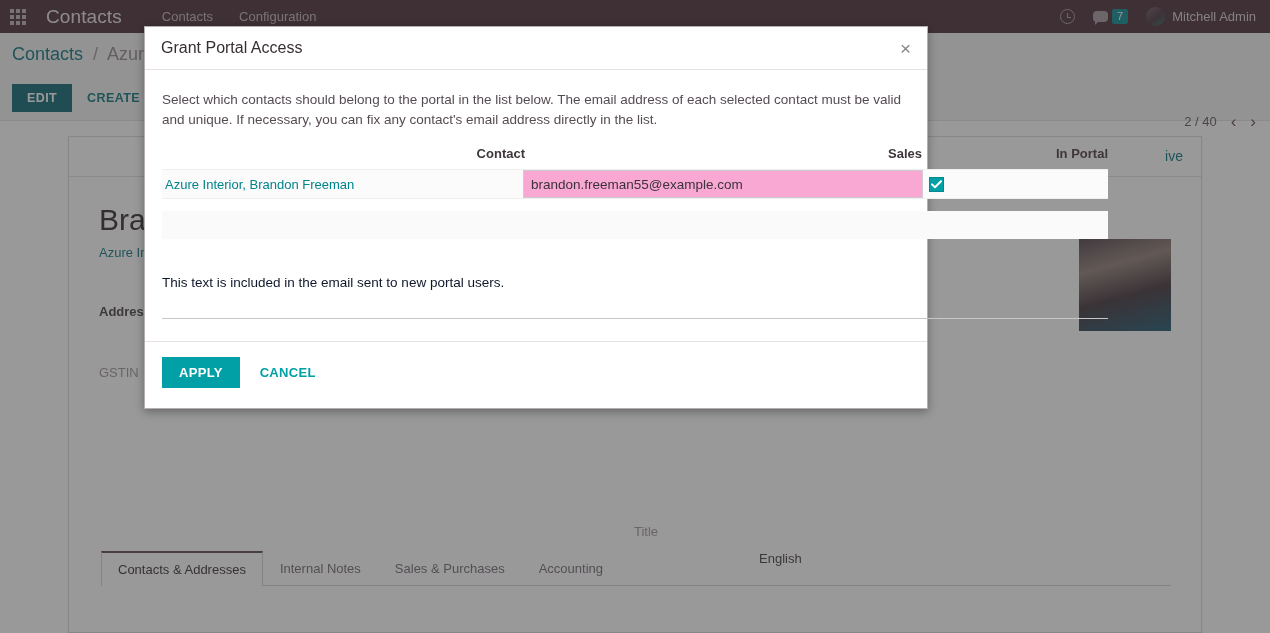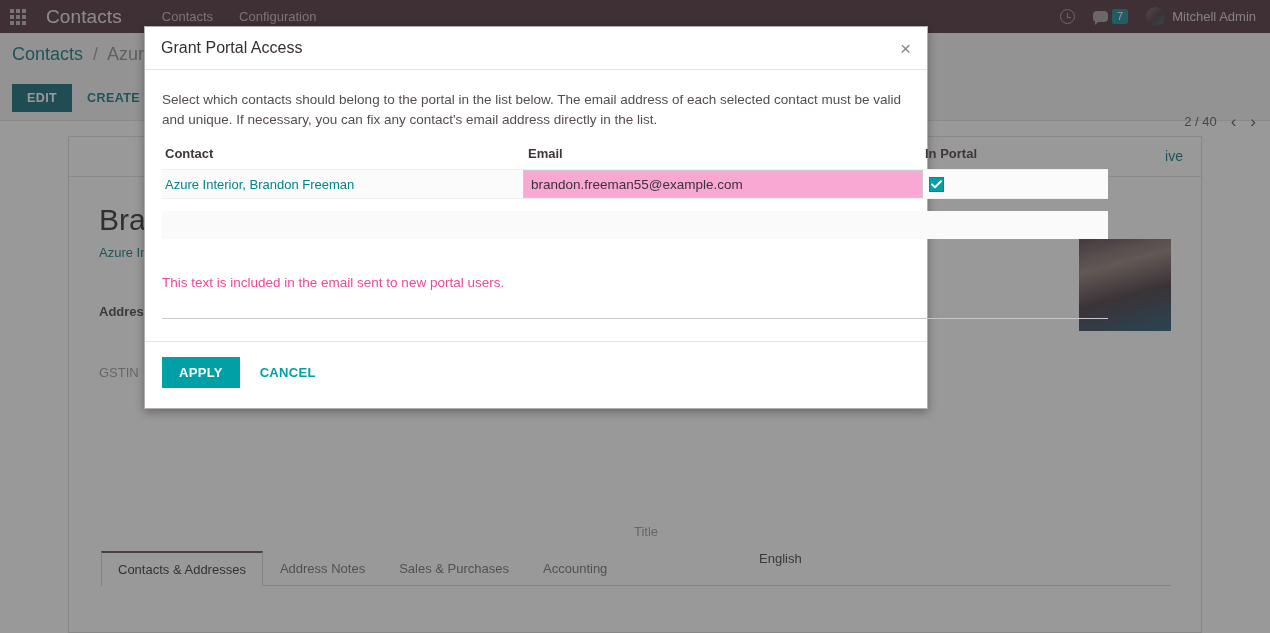--- a/index.html
+++ b/index.html
@@ -269,21 +269,21 @@
     line-height: 20px;
     max-width: 935px;
   }
   .grid-table {
     margin-top: 16px;
     width: 946px;
     border-collapse: collapse;
     table-layout: fixed;
   }
   .grid-table th {
-    text-align: left;
+    text-align: right;
     font-size: 13px;
     font-weight: bold;
     color: #3f363c;
     padding: 0 0 8px 3px;
   }
   .col-contact { width: 363px; }
   .col-email   { width: 397px; }
   .col-portal  { width: 186px; }
   .grid-table td {
     height: 28px;
@@ -323,21 +323,21 @@
   .ck svg { display: block; }
   .empty-row {
     margin-top: 12px;
     width: 946px;
     height: 28px;
     background: #fafafa;
   }
   .welcome-area { margin-top: 36px; width: 946px; }
   .welcome-text {
     font-size: 13.5px;
-    color: #ec4899;
+    color: #0f172a;
   }
   .welcome-rule {
     margin-top: 28px;
     border-bottom: 1px solid #c9c5c8;
   }
   .dlg-footer {
     margin-top: 22px;
     border-top: 1px solid #e6e2e4;
     padding: 15px 17px 20px 17px;
     display: flex;
@@ -451,21 +451,21 @@
         <div class="field-row">
           <span class="field-label muted">Tags</span>
           <span class="field-value"></span>
         </div>
       </div>
     </div>
 
     <div class="notebook">
       <div class="tabs">
         <div class="tab active">Contacts &amp; Addresses</div>
-        <div class="tab">Address Notes</div>
+        <div class="tab">Internal Notes</div>
         <div class="tab">Sales &amp; Purchases</div>
         <div class="tab">Accounting</div>
       </div>
       <div class="tab-panel"></div>
     </div>
   </div>
 </div>
 
 <div id="backdrop"></div>
 
@@ -481,21 +481,21 @@
 
     <table class="grid-table">
       <colgroup>
         <col class="col-contact">
           <col class="col-email">
           <col class="col-portal">
       </colgroup>
       <thead>
         <tr>
           <th>Contact</th>
-          <th>Email</th>
+          <th>Sales</th>
           <th>In Portal</th>
         </tr>
       </thead>
       <tbody>
         <tr>
           <td class="cell-contact">Azure Interior, Brandon Freeman</td>
           <td class="cell-email">
             <input class="email-input" type="text" value="brandon.freeman55@example.com" style="">
           </td>
           <td class="cell-portal">

